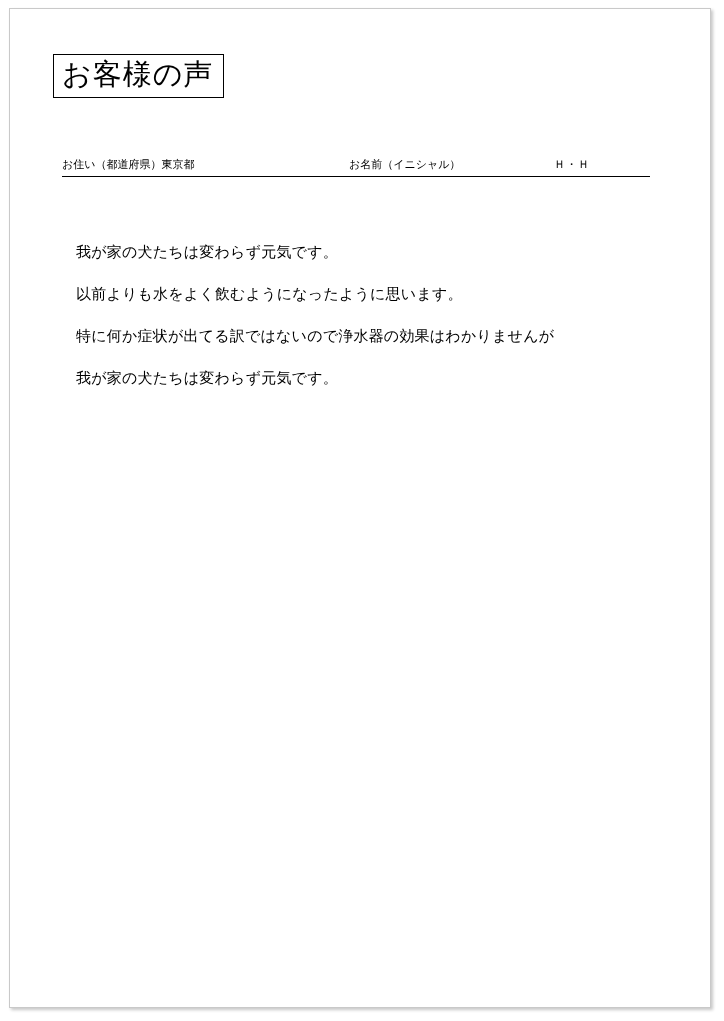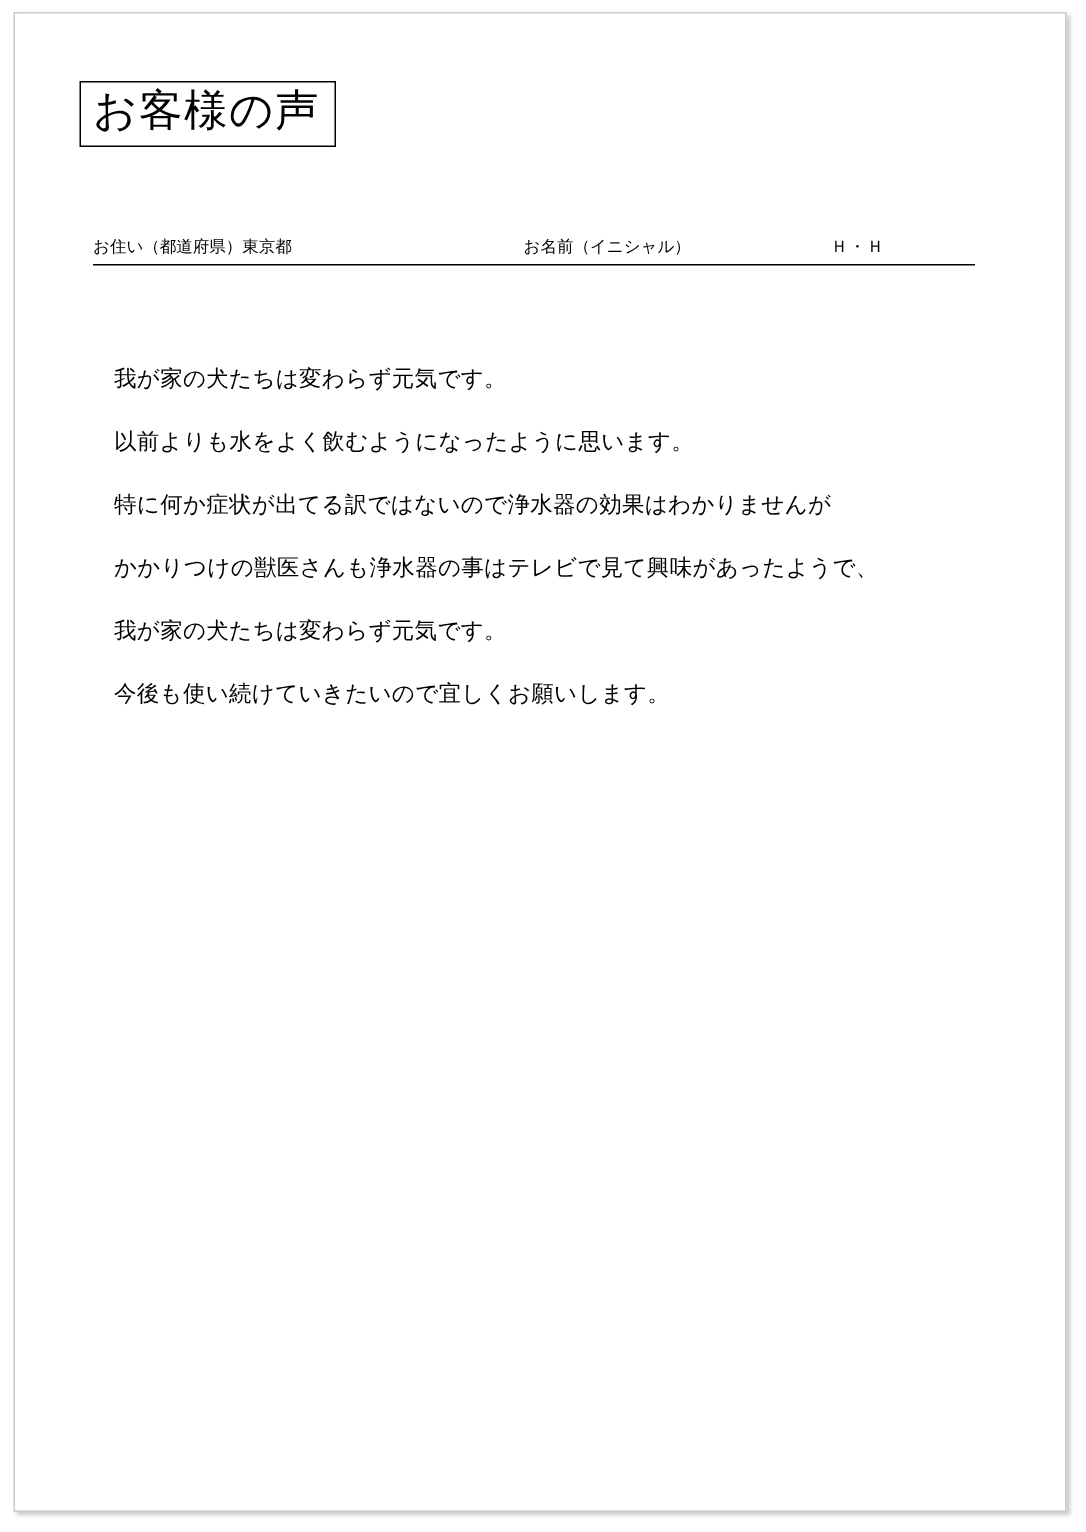--- a/index.html
+++ b/index.html
@@ -85,18 +85,16 @@
   <div class="meta-row">
     <span class="meta-field meta-address">お住い（都道府県）東京都</span>
     <span class="meta-field meta-name">お名前（イニシャル）</span>
     <span class="meta-name-value">Ｈ・Ｈ</span>
   </div>
 
   <div class="body-text">
     <div class="body-line">我が家の犬たちは変わらず元気です。</div>
     <div class="body-line">以前よりも水をよく飲むようになったように思います。</div>
     <div class="body-line">特に何か症状が出てる訳ではないので浄水器の効果はわかりませんが</div>
-    <div class="body-line">かかりつけの獣医さんも浄水器の事はテレビで見て興味があったようで、</div>
     <div class="body-line">我が家の犬たちは変わらず元気です。</div>
-    <div class="body-line">今後も使い続けていきたいので宜しくお願いします。</div>
   </div>
 
 </div>
 
 </body></html>

